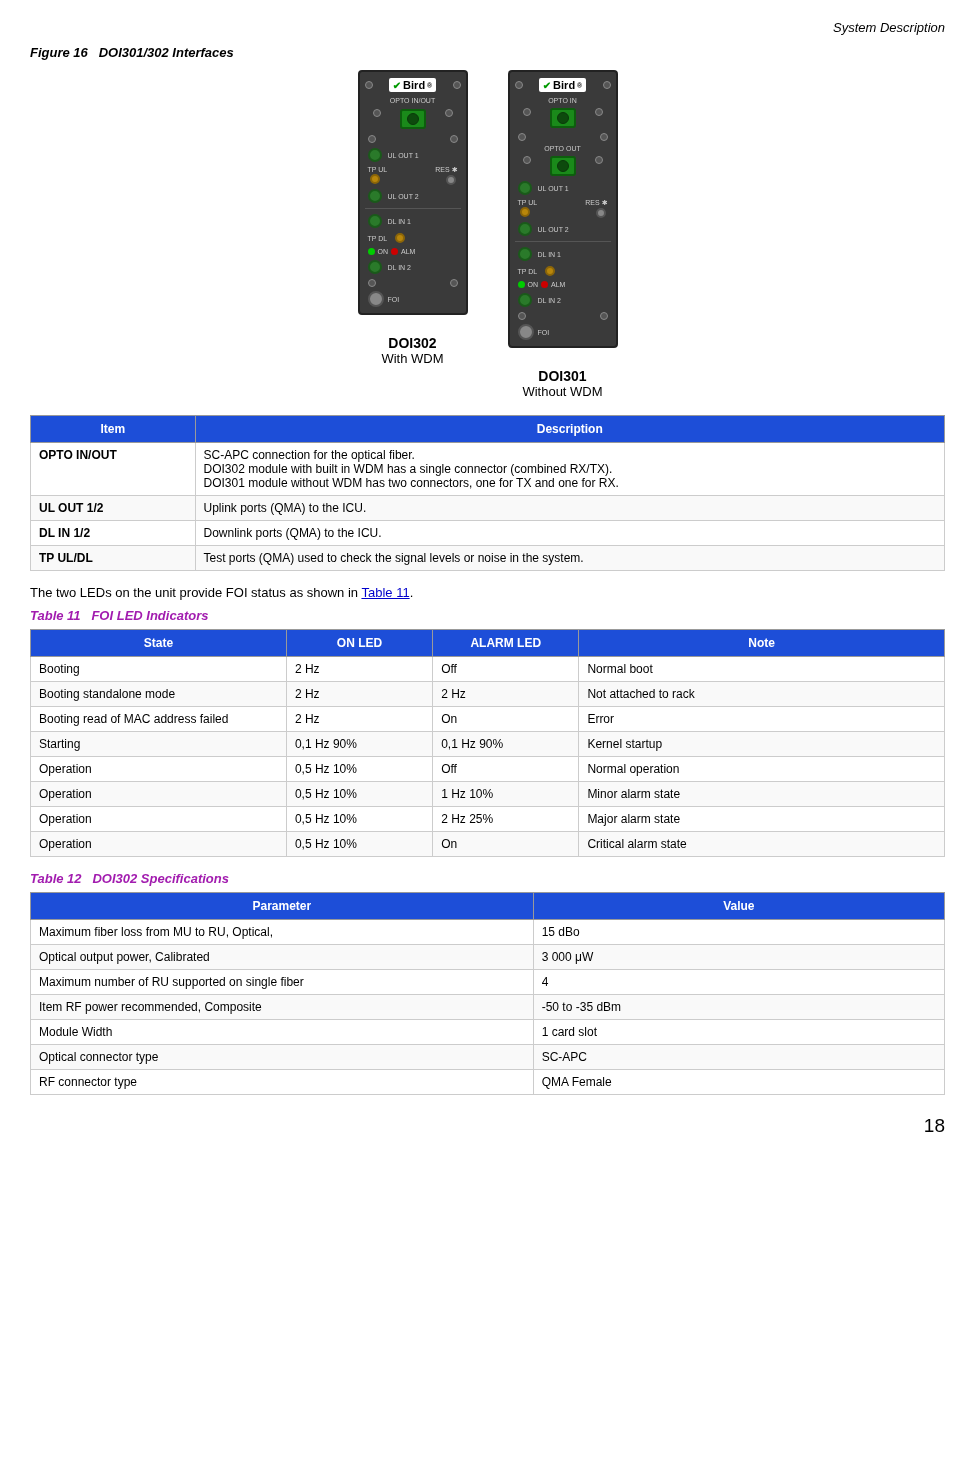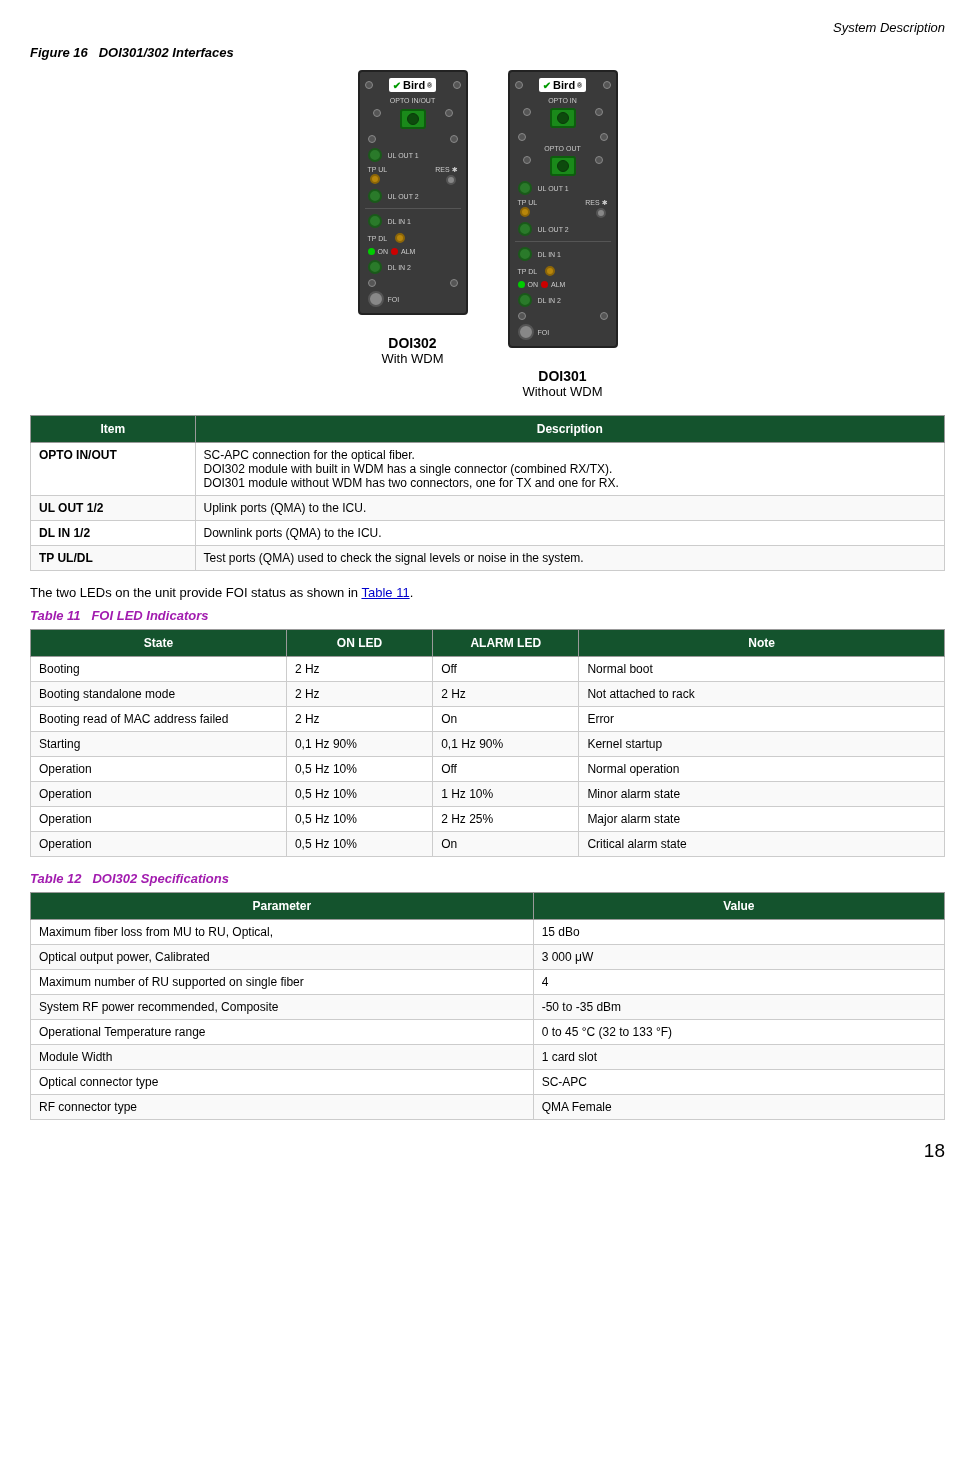--- a/index.html
+++ b/index.html
@@ -186,21 +186,21 @@
       border: 2px solid #555;
     }
 
     table {
       width: 100%;
       border-collapse: collapse;
       margin-bottom: 14px;
     }
 
     table th {
-      background: #14532d;
+      background: #1d4ed8;
       color: #fff;
       font-weight: bold;
       text-align: center;
       padding: 6px 8px;
       font-size: 12px;
       border: 1px solid #999;
     }
 
     table td {
       border: 1px solid #ccc;
@@ -558,26 +558,22 @@
       </tr>
       <tr>
         <td>Optical output power, Calibrated</td>
         <td>3 000 μW</td>
       </tr>
       <tr>
         <td>Maximum number of RU supported on single fiber</td>
         <td>4</td>
       </tr>
       <tr>
-        <td>System RF power recommended, Composite</td>
+        <td>Item RF power recommended, Composite</td>
         <td>-50 to -35 dBm</td>
-      </tr>
-      <tr>
-        <td>Operational Temperature range</td>
-        <td>0 to 45 °C (32 to 133 °F)</td>
       </tr>
       <tr>
         <td>Module Width</td>
         <td>1 card slot</td>
       </tr>
       <tr>
         <td>Optical connector type</td>
         <td>SC-APC</td>
       </tr>
       <tr>

